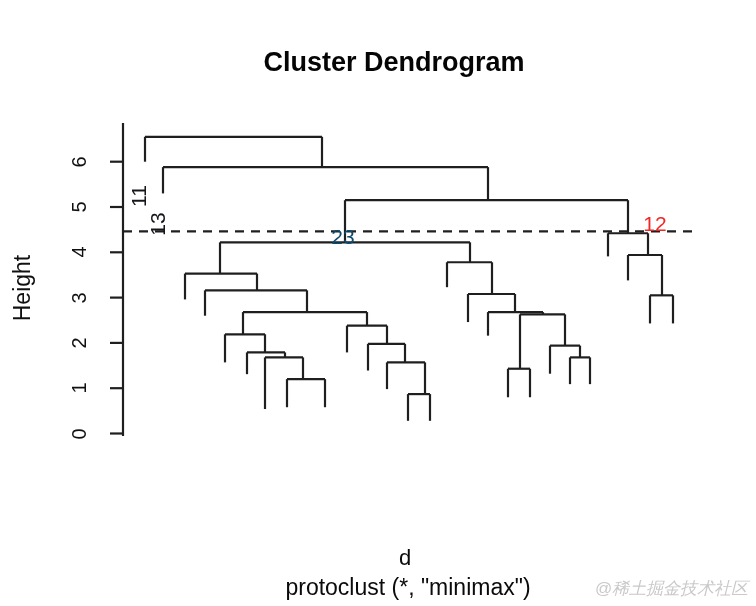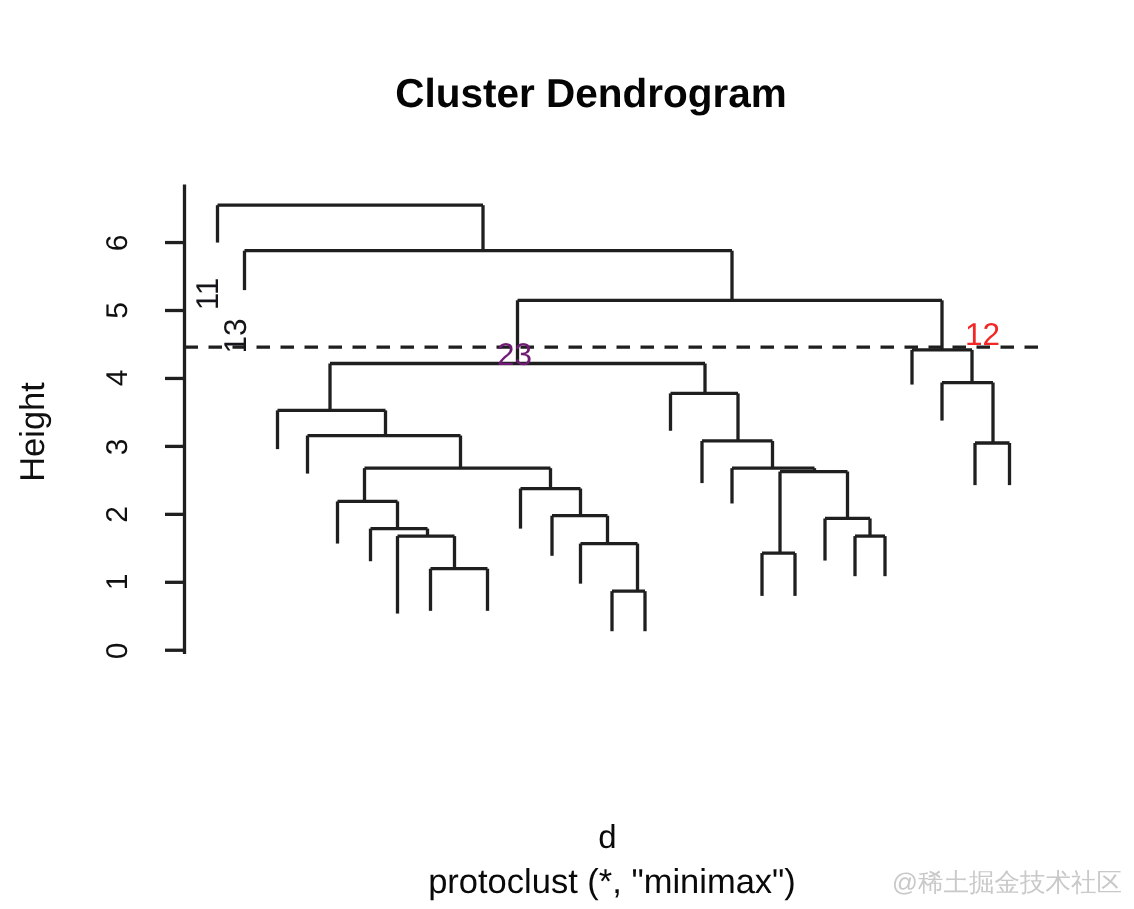--- a/index.html
+++ b/index.html
@@ -13,21 +13,21 @@
     font-size:27px;font-weight:bold;color:#050505;text-align:center;
     left:32px;width:724px;top:47px;letter-spacing:0px;
   }
   .center-anchor{transform:translateX(-50%);}
   .rot{transform:translate(-50%,-50%) rotate(-90deg);transform-origin:center;}
   .ylab{font-size:23px;color:#101010;}
   .ticklab{font-size:20px;color:#101010;}
   .clusterlab{font-size:21px;}
   .xlab1{font-size:22px;color:#0a0a0a;}
   .xlab2{font-size:23px;color:#0a0a0a;}
-  .watermark{font-size:17px;color:#c9c9c9;}
+  .watermark{font-size:17px;color:#c9c9c9;font-style:italic;}
 </style>
 </head>
 <body>
 
 <div id="canvas">
   <svg id="plot-svg" width="756" height="606">
       <line x1="123" y1="123" x2="123" y2="436" stroke="#1f1f1f" stroke-width="2.2"></line>
       <line x1="110" y1="433.5" x2="123" y2="433.5" stroke="#1f1f1f" stroke-width="2.2"></line>
       <line x1="110" y1="388.2" x2="123" y2="388.2" stroke="#1f1f1f" stroke-width="2.2"></line>
       <line x1="110" y1="342.9" x2="123" y2="342.9" stroke="#1f1f1f" stroke-width="2.2"></line>
@@ -124,15 +124,15 @@
   <div class="abs watermark" style="right:8px;top:577px;">@稀土掘金技术社区</div>
 <div class="abs rot ticklab" style="left: 79px; top: 433.5px;">0</div>
     <div class="abs rot ticklab" style="left: 79px; top: 388.2px;">1</div>
     <div class="abs rot ticklab" style="left: 79px; top: 342.9px;">2</div>
     <div class="abs rot ticklab" style="left: 79px; top: 297.6px;">3</div>
     <div class="abs rot ticklab" style="left: 79px; top: 252.3px;">4</div>
     <div class="abs rot ticklab" style="left: 79px; top: 207px;">5</div>
     <div class="abs rot ticklab" style="left: 79px; top: 161.7px;">6</div>
     <div class="abs clusterlab rot" style="left: 139px; top: 196px; color: rgb(21, 21, 27);">11</div>
     <div class="abs clusterlab rot" style="left: 158px; top: 224px; color: rgb(21, 21, 27);">13</div>
-    <div class="abs clusterlab center-anchor" style="left: 343px; top: 225px; color: #701a75;">23</div>
+    <div class="abs clusterlab center-anchor" style="left: 343px; top: 225px; color: #0c4a6e;">23</div>
     <div class="abs clusterlab center-anchor" style="left: 627px; top: 212px; color: rgb(244, 37, 37); margin-left: 28px;">12</div>
   </div>
 
 </body></html>

